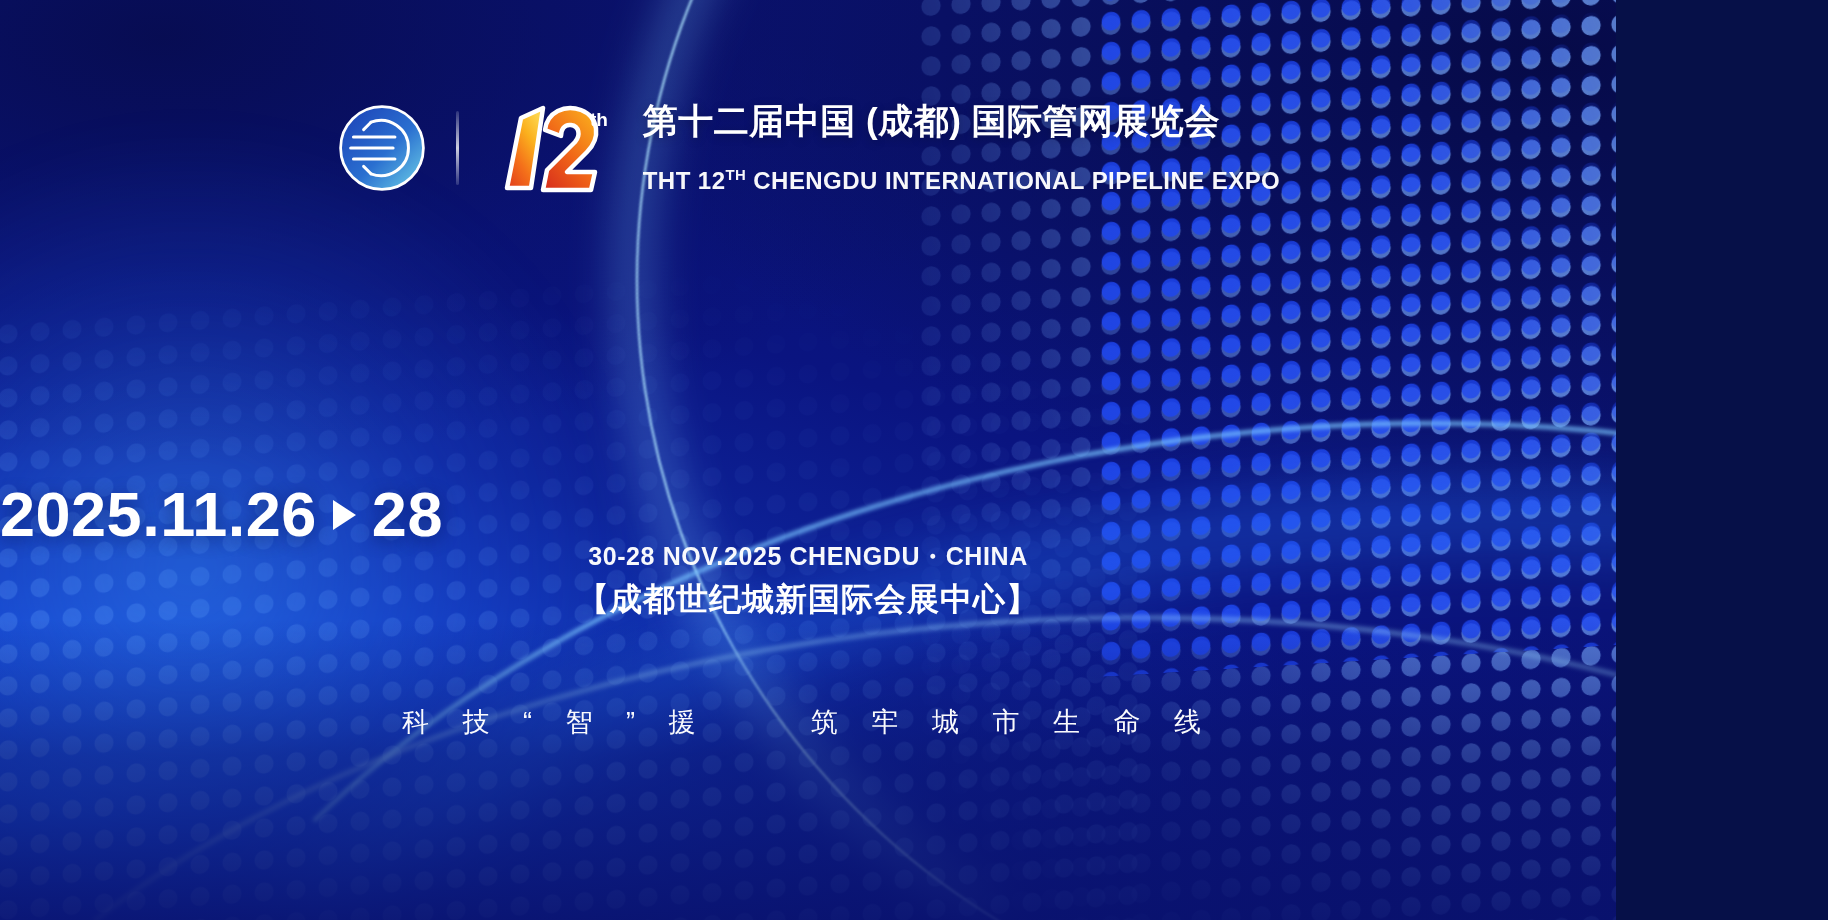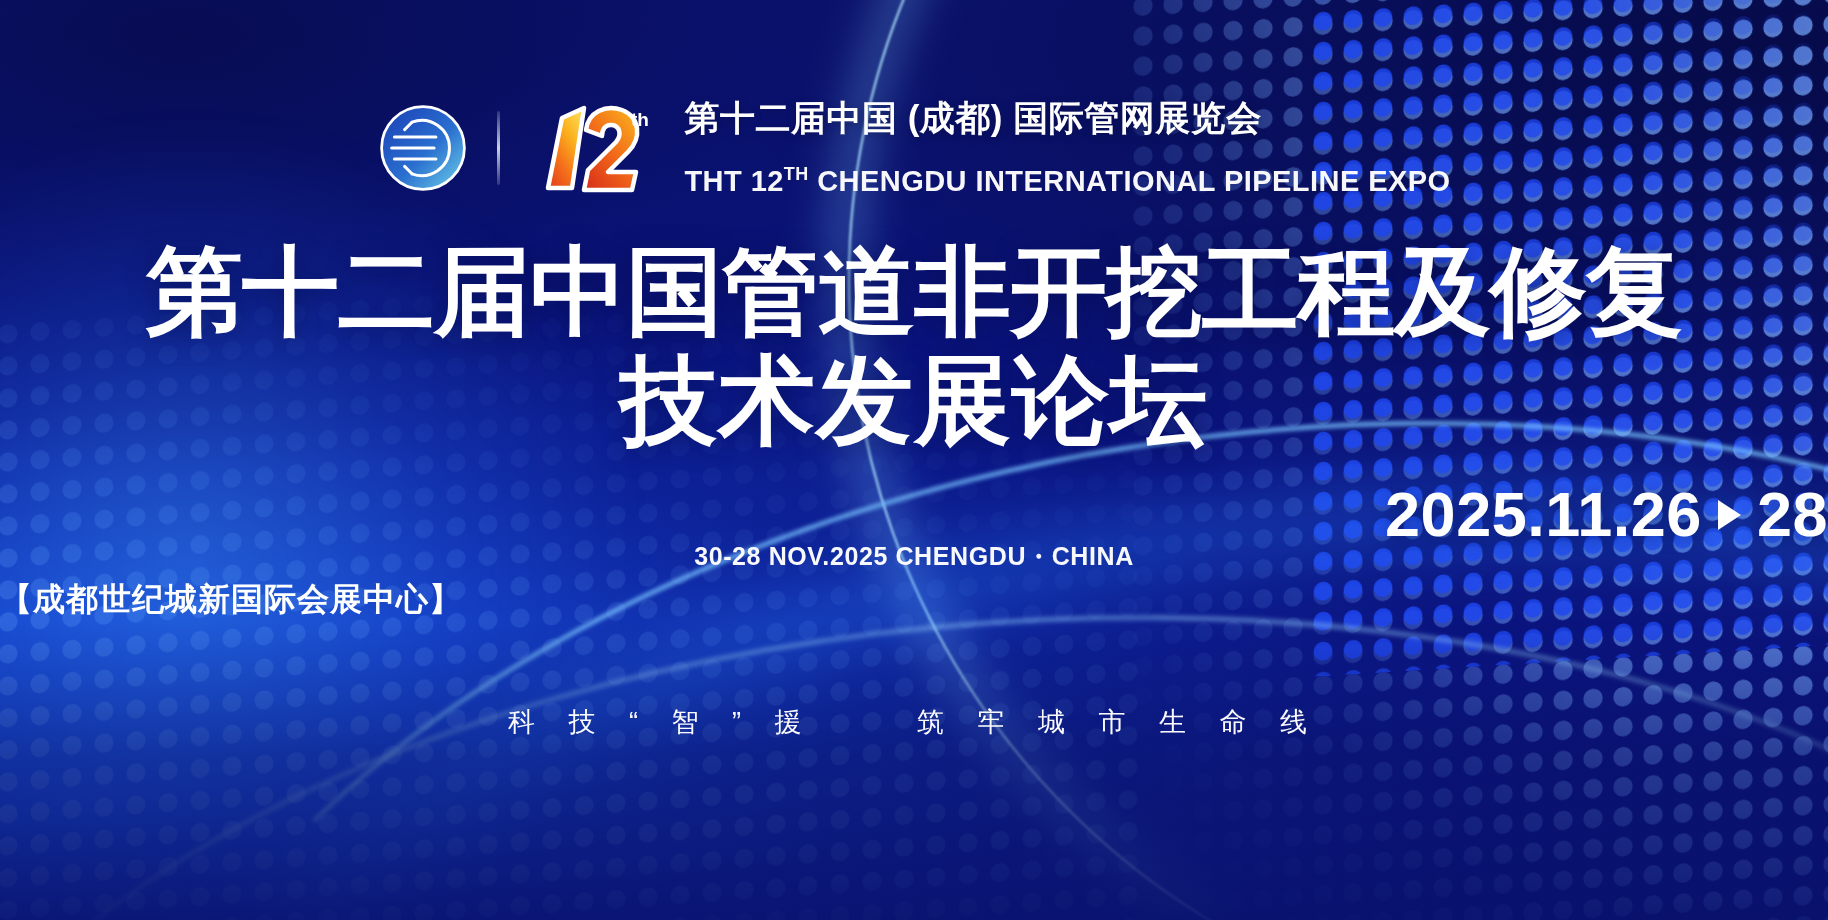--- a/index.html
+++ b/index.html
@@ -1,19 +1,19 @@
 <!DOCTYPE html>
 <html><head>
 <meta charset="utf-8">
 <style>
   html,body{margin:0;padding:0;background:#061048;}
   *{box-sizing:border-box;}
   .stage{
     position:relative;
-    width:1828px;height:920px;
+    width:1616px;height:920px;
     overflow:hidden;
     font-family:"Liberation Sans","DejaVu Sans",sans-serif;
     background:#ef4444;
   }
 
   
   .bg-base{
     position:absolute;inset:0;
     background:
       radial-gradient(120% 90% at 4% 88%, #1a5cf0 0%, #1340c8 22%, #0d2298 46%, #0a1480 66%, #0a1272 100%),
@@ -151,38 +151,38 @@
     margin:0 6px;
   }
   .twelve{width:132px;height:96px;flex:0 0 auto;margin-right:2px;}
   .brandtext{display:flex;flex-direction:column;justify-content:center;gap:4px;}
   .brand-cn{
     color:#ffffff;font-size:35px;font-weight:700;letter-spacing:.5px;
     line-height:1.05;white-space:nowrap;
     text-shadow:0 2px 10px rgba(0,0,0,.25);
   }
   .brand-en{
-    color:#ffffff;font-size:29px;font-weight:600;letter-spacing:.45px;
+    color:#ffffff;font-size:24px;font-weight:600;letter-spacing:.45px;
     line-height:1.05;white-space:nowrap;opacity:.97;margin-top:24px;
   }
   .brand-en sup{font-size:.62em;vertical-align:super;}
 
   .headline{
     position:absolute;left:0;right:0;top:238px;
     text-align:center;color:#fff;
     font-weight:800;
     font-size:97px;line-height:1.12;
     letter-spacing:-1px;
     text-shadow:0 4px 26px rgba(2,8,60,.45);
   }
   .headline .l2{letter-spacing:1px;}
 
   .dateline{
     position:absolute;left:0;right:0;top:478px;
-    text-align:right;color:#fff;
+    text-align:left;color:#fff;
     font-size:63px;font-weight:800;letter-spacing:.5px;
     white-space:nowrap;
     text-shadow:0 3px 18px rgba(2,8,60,.45);
   }
   .dateline .tri{
     display:inline-block;
     width:0;height:0;
     border-left:23px solid #fff;
     border-top:15px solid transparent;
     border-bottom:15px solid transparent;
@@ -192,21 +192,21 @@
 
   .date-en{
     position:absolute;left:0;right:0;top:540px;
     text-align:center;color:#fff;
     font-size:25px;font-weight:600;letter-spacing:.6px;
     opacity:.97;
   }
 
   .venue{
     position:absolute;left:0;right:0;top:578px;
-    color:#fff;
+    text-align:center;color:#fff;
     font-size:32px;font-weight:700;letter-spacing:1px;
   }
 
   .slogan{
     position:absolute;left:0;right:0;top:684px;
     text-align:center;color:#fff;
     font-size:27px;font-weight:500;
     letter-spacing:13px;
     white-space:pre;
     opacity:.98;
@@ -280,24 +280,20 @@
         <text x="112" y="26" font-family="'Liberation Sans',sans-serif" font-size="19" font-weight="700" fill="#ffffff" text-anchor="middle">th</text>
       </svg>
 
       <div class="brandtext">
         <div class="brand-cn">第十二届中国 (成都) 国际管网展览会</div>
         <div class="brand-en"><span>THT 12</span><sup>TH</sup><span> CHENGDU INTERNATIONAL PIPELINE EXPO</span></div>
       </div>
 
     </div>
 
-    <div class="headline">
-      <div class="l1">第十二届中国管道非开挖工程及修复</div>
-      <div class="l2">技术发展论坛</div>
-    </div>
 
     <div class="dateline">
       <span>2025.11.26</span><span class="tri"></span><span>28</span>
     </div>
 
     <div class="date-en">30-28 NOV.2025 CHENGDU・CHINA</div>
 
     <div class="venue">【成都世纪城新国际会展中心】</div>
 
     <div class="slogan">科 技 “ 智 ” 援     筑 牢 城 市 生 命 线</div>

